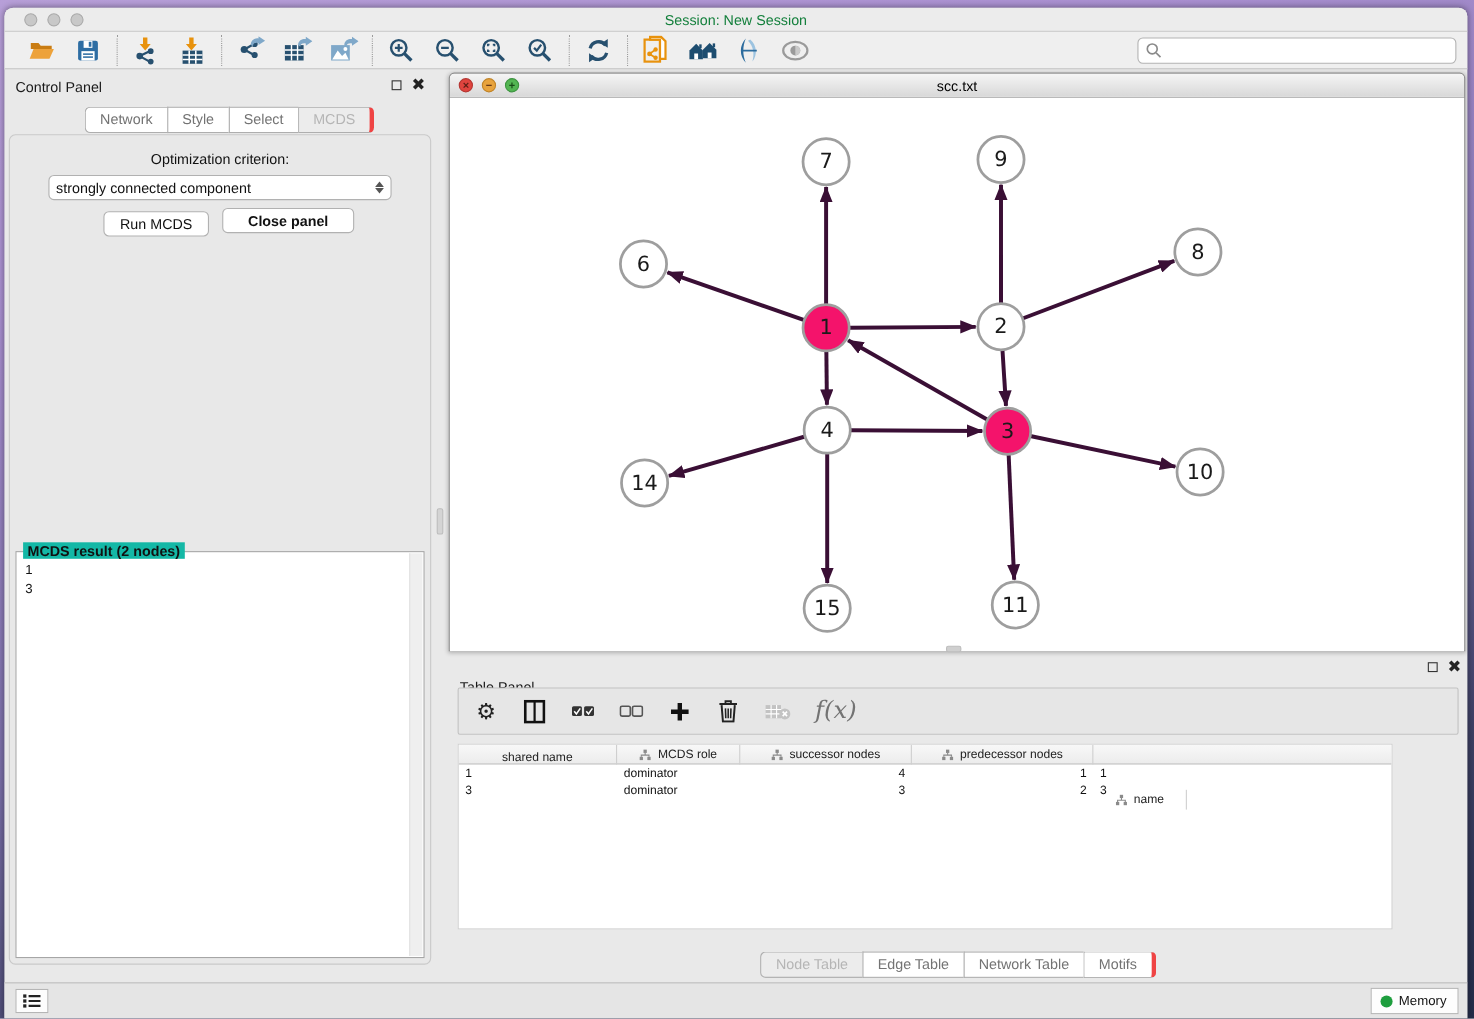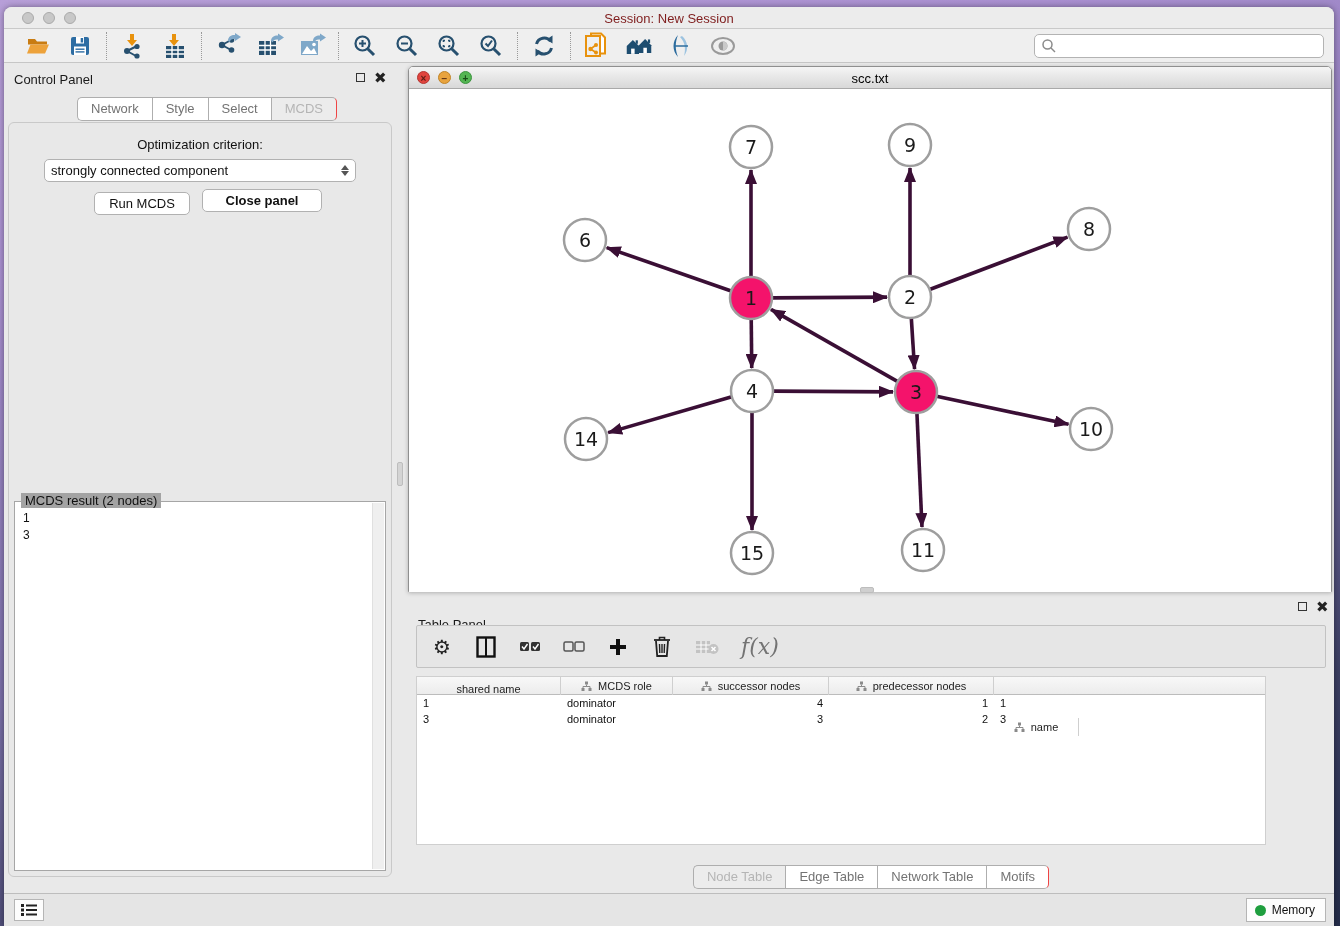--- a/index.html
+++ b/index.html
@@ -15,21 +15,21 @@
     box-shadow:0 0 6px rgba(0,0,0,.4); overflow:hidden;
   }
   
   .titlebar {
     position:absolute; left:0; top:0; width:100%; height:22px;
     background:#ececec; border-bottom:1px solid #c9c9c9;
   }
   .tl-dot { position:absolute; top:5px; width:12px; height:12px; border-radius:50%;
     background:#c8c8c8; border:1px solid #aaa; }
   .titlebar .title { position:absolute; width:100%; text-align:center; top:4px;
-    font-size:13px; color:#7f1d1d; }
+    font-size:13px; color:#15803d; }
   
   .toolbar {
     position:absolute; left:0; top:22px; width:100%; height:34px;
     background:#efefef; border-bottom:1px solid #c6c6c6;
     display:flex; align-items:center; padding-left:8px;
   }
   .tgroup { display:flex; align-items:center; gap:14px; padding:0 12px; height:28px; }
   .tgroup + .tgroup { border-left:1px dotted #9a9a9a; }
   .tbtn { width:28px; height:28px; display:flex; align-items:center; justify-content:center; cursor:default; }
   .searchbox {
@@ -42,21 +42,21 @@
   .cp-title { position:absolute; left:10px; top:65px; font-size:13px; color:#1a1a1a; }
   .panel-icons { position:absolute; display:flex; gap:9px; align-items:center; }
   .float-ico { width:9px; height:9px; border:1.6px solid #333; display:inline-block; }
   .close-ico { font-size:15px; font-weight:bold; color:#222; line-height:9px; }
   .seg-tabs { position:absolute; display:flex; }
   .seg {
     font-size:13px; color:#737373; background:#fff; border:1px solid #aeaeae;
     padding:3px 13px 4px 13px; border-right:none; cursor:default; white-space:nowrap;
   }
   .seg:first-child { border-radius:5px 0 0 5px; }
-  .seg:last-child { border-radius:0 5px 5px 0; border-right:1px solid #ef4444;text-align:right; }
+  .seg:last-child { border-radius:0 5px 5px 0; border-right:4px solid #ef4444;text-align:right; }
   .seg.active { background:#ececec; color:#b5b5b5; }
   .cp-box {
     position:absolute; left:4px; top:115px; width:384px; height:755px;
     background:#e8e8e8; border:1px solid #c9c9c9; border-radius:6px;
   }
   .opt-label { position:absolute; left:4px; top:130px; width:384px; text-align:center; font-size:13px; color:#111; }
   .dropdown {
     position:absolute; left:40px; top:152px; width:312px; height:23px;
     background:#fff; border:1px solid #b1b1b1; border-radius:5px;
     display:flex; align-items:center; padding:0 6px; font-size:13px; color:#111;
@@ -69,22 +69,22 @@
   .btn {
     position:absolute; height:23px; background:#fff; border:1px solid #b1b1b1;
     border-radius:5px; font-size:13px; color:#111; display:flex; align-items:center;
     justify-content:center; cursor:default;
   }
   .fieldset {
     position:absolute; left:10px; top:494px; width:372px; height:370px;
     background:#fff; border:1px solid #a6a6a6;
   }
   .fieldset .legend {
-    position:absolute; top:-9px; left:6px; background:#a3a3a3; padding:0 4px;
-    font-size:13px; color:#111;
+    position:absolute; top:-9px; left:6px; background:#14b8a6; padding:0 4px;
+    font-size:13px; color:#111;font-weight:bold;
   }
   .fieldset .lines { position:absolute; left:8px; top:8px; font-size:12px; color:#111; line-height:17px; white-space:pre-line; }
   .fieldset .vscroll { position:absolute; right:1px; top:1px; bottom:1px; width:12px; background:#efefef; border-left:1px solid #e0e0e0; }
   .grip-v { position:absolute; left:393px; top:455px; width:6px; height:24px; background:#d4d4d4; border:1px solid #bdbdbd; border-radius:2px; }
   
   .net-frame {
     position:absolute; left:404px; top:59px; width:924px; height:526px;
     background:#fff; border:1px solid #8f8f8f; border-radius:5px 5px 0 0;
     box-shadow:0 1px 4px rgba(0,0,0,.25);
   }

